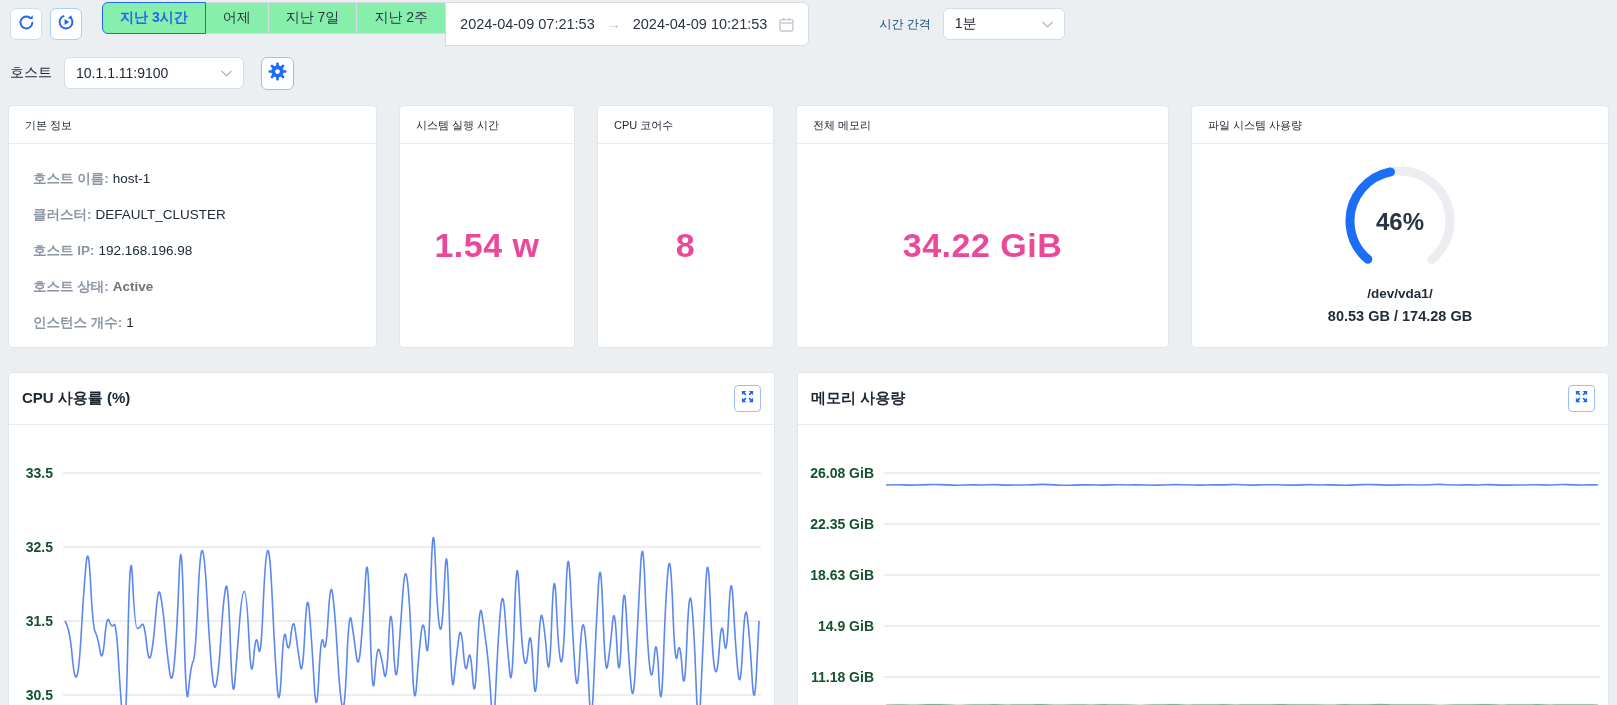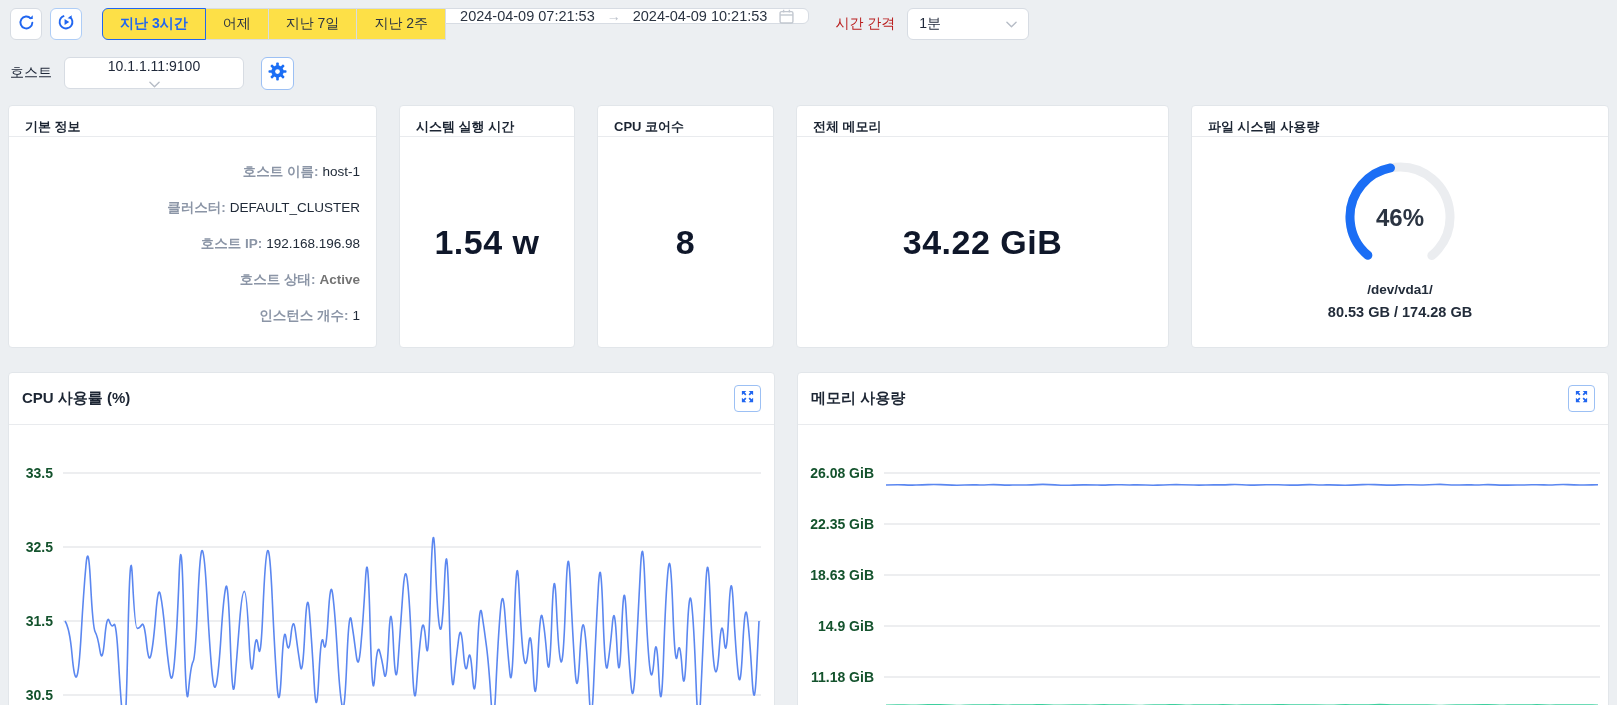--- a/index.html
+++ b/index.html
@@ -14,71 +14,71 @@
 
   
   .toolbar-row1 { display:flex; align-items:center; height:32px; margin-left:2px; }
   .icon-btn {
     width:32px; height:32px; background:#fff; border:1px solid #d7dce3; border-radius:6px;
     display:flex; align-items:center; justify-content:center; cursor:pointer; flex:none;
   }
   .icon-btn.bluish { border-color:#aecdf6; margin-left:8px; }
   .seg-group { display:flex; margin-left:20px; }
   .seg {
-    height:32px; padding:0 17px; background:#fde047; border:1px solid #d7dce3; margin-left:-1px;
+    height:32px; padding:0 17px; background:#86efac; border:1px solid #d7dce3; margin-left:-1px;
     display:flex; align-items:center; font-size:14px; color:#2b3442; cursor:pointer; white-space:nowrap;
   }
   .seg:first-child { border-radius:6px 0 0 6px; margin-left:0; }
   .seg.selected { color:#2166f0; border-color:#2166f0; font-weight:bold; position:relative; z-index:2; }
   .date-seg {
-    height:16px; padding:0 14px; background:#fff; border:1px solid #d7dce3; margin-left:-1px;
+    height:44px; padding:0 14px; background:#fff; border:1px solid #d7dce3; margin-left:-1px;
     border-radius:0 6px 6px 0; display:flex; align-items:center; gap:12px; font-size:14.5px; color:#2b3442;
   }
   .date-text { cursor:text; }
   .range-arrow { color:#b9bfc9; font-size:14px; }
   .interval-wrap { display:flex; align-items:center; margin-left:26px; }
-  .interval-label { font-size:14px; color:#b91c1c; margin-right:12px; }
+  .interval-label { font-size:12px; color:#0c4a6e; margin-right:12px;margin-left:44px; }
   .select-box {
     height:32px; background:#fff; border:1px solid #d7dce3; border-radius:6px;
     display:flex; align-items:center; justify-content:space-between; padding:0 11px;
     font-size:14px; color:#20293a; cursor:pointer;
   }
   .select-box .sel-val { white-space:nowrap; }
   .interval-select { width:122px; }
 
   .toolbar-row2 { display:flex; align-items:center; height:32px; margin-top:17px; margin-left:2px; }
   .host-label { font-size:14px; color:#20293a; margin-right:12px; }
-  .host-select { width:180px;flex-direction:column; }
+  .host-select { width:180px; }
   .gear-btn {
     width:33px; height:33px; background:#fff; border:1px solid #9cc0f4; border-radius:6px;
     display:flex; align-items:center; justify-content:center; margin-left:17px; cursor:pointer; flex:none;
   }
 
   
   .cards-row { display:flex; gap:22px; margin-top:16px; }
   .card {
     background:#fff; border:1px solid #e2e6ea; border-radius:4px; height:243px;
     display:flex; flex-direction:column; overflow:hidden;
   }
   .card-header {
-    padding:12px 16px 0 16px; border-bottom:1px solid #e9ebee;
-    font-size:13px; font-weight:bold; color:#1c2533; flex:none; white-space:nowrap;
+    padding:12px 16px 10px 16px; border-bottom:1px solid #e9ebee;
+    font-size:11px; font-weight:normal; color:#1c2533; flex:none; white-space:nowrap;
   }
   .card-basic { width:369px; flex:none; }
   .card-uptime { width:176px; flex:none; }
   .card-cores { width:177px; flex:none; }
   .card-mem { width:373px; flex:none; }
   .card-fs { flex:1; }
-  .basic-body { padding:8px 16px;text-align:right; }
+  .basic-body { padding:8px 24px; }
   .info-row { margin-top:18px; font-size:13.5px; }
   .info-label { color:#8b95a6; font-weight:bold; }
   .info-value { color:#202a38; margin-left:4px; }
   .info-value.green { color:#737373; font-weight:bold; }
   .stat-body { flex:1; display:flex; align-items:center; justify-content:center; }
-  .stat-value { font-size:34px; font-weight:bold; color:#0f172a; letter-spacing:0.5px; }
+  .stat-value { font-size:34px; font-weight:bold; color:#ec4899; letter-spacing:0.5px; }
   .fs-body { flex:1; display:flex; flex-direction:column; align-items:center; justify-content:center; padding-bottom:4px; }
   .donut-wrap { position:relative; width:122px; height:116px; }
   .donut-center {
     position:absolute; inset:0; display:flex; align-items:center; justify-content:center;
     font-size:24px; font-weight:bold; color:#2b3442;
   }
   .fs-mount { font-size:13.5px; font-weight:bold; color:#222c3a; margin-top:6px; }
   .fs-usage { font-size:14.5px; font-weight:bold; color:#222c3a; margin-top:7px; }
 
   

